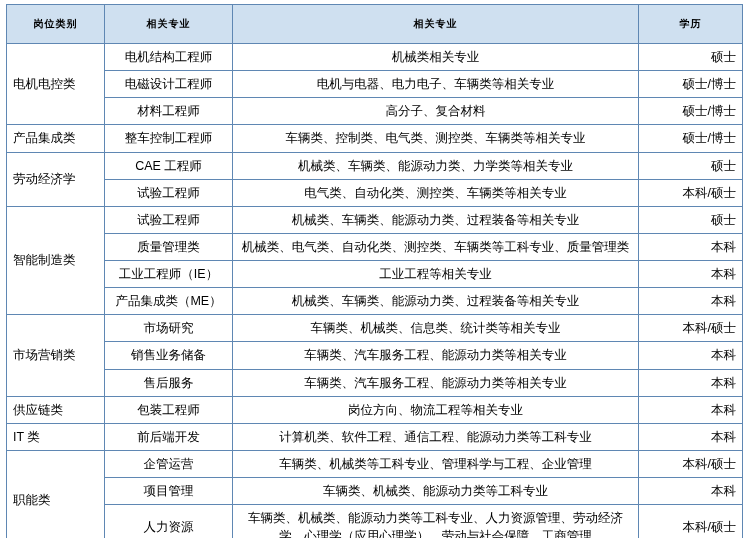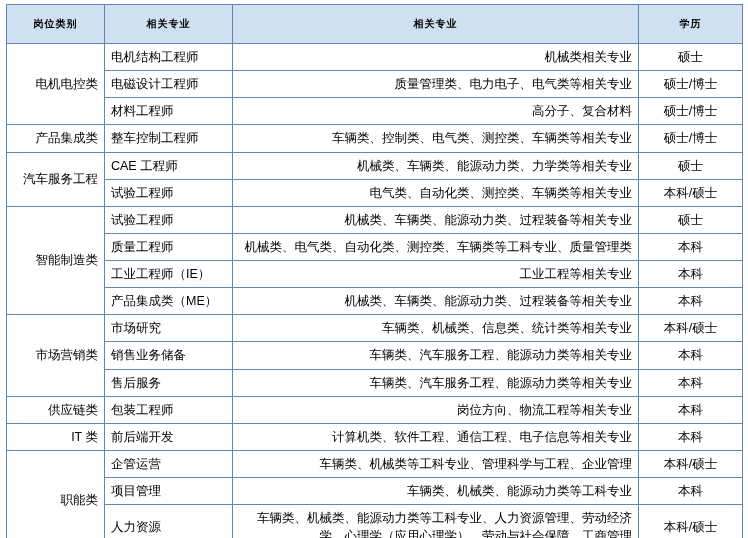--- a/index.html
+++ b/index.html
@@ -35,33 +35,33 @@
   }
   thead th {
     background: #cfe0f0;
     font-weight: bold;
     text-align: center;
     font-size: 10px;
     height: 30px;
     letter-spacing: 1px;
   }
   td.cat {
-    text-align: right;
+    text-align: left;
     font-size: 12.5px;
   }
   td.dir {
-    text-align: left;
+    text-align: center;
     padding-left: 10px;
   }
   td.major {
-    text-align: right;
+    text-align: center;
     padding-left: 8px;
   }
   td.edu {
-    text-align: center;
+    text-align: right;
     white-space: nowrap;
   }
   col.c-cat { width: 98px; }
   col.c-dir { width: 128px; }
   col.c-major { width: 406px; }
   col.c-edu { width: 104px; }
 </style>
 </head>
 <body>
 
@@ -84,56 +84,56 @@
     <tbody>
 
       <tr>
         <td class="cat" rowspan="3">电机电控类</td>
         <td class="dir">电机结构工程师</td>
         <td class="major">机械类相关专业</td>
         <td class="edu">硕士</td>
       </tr>
       <tr>
         <td class="dir">电磁设计工程师</td>
-        <td class="major">质量管理类、电力电子、电气类等相关专业</td>
+        <td class="major">电机与电器、电力电子、车辆类等相关专业</td>
         <td class="edu">硕士/博士</td>
       </tr>
       <tr>
         <td class="dir">材料工程师</td>
         <td class="major">高分子、复合材料</td>
         <td class="edu">硕士/博士</td>
       </tr>
 
       <tr>
         <td class="cat">产品集成类</td>
         <td class="dir">整车控制工程师</td>
         <td class="major">车辆类、控制类、电气类、测控类、车辆类等相关专业</td>
         <td class="edu">硕士/博士</td>
       </tr>
 
       <tr>
-        <td class="cat" rowspan="2">汽车服务工程</td>
+        <td class="cat" rowspan="2">劳动经济学</td>
         <td class="dir">CAE 工程师</td>
         <td class="major">机械类、车辆类、能源动力类、力学类等相关专业</td>
         <td class="edu">硕士</td>
       </tr>
       <tr>
         <td class="dir">试验工程师</td>
         <td class="major">电气类、自动化类、测控类、车辆类等相关专业</td>
         <td class="edu">本科/硕士</td>
       </tr>
 
       <tr>
         <td class="cat" rowspan="4">智能制造类</td>
         <td class="dir">试验工程师</td>
         <td class="major">机械类、车辆类、能源动力类、过程装备等相关专业</td>
         <td class="edu">硕士</td>
       </tr>
       <tr>
-        <td class="dir">质量工程师</td>
+        <td class="dir">质量管理类</td>
         <td class="major">机械类、电气类、自动化类、测控类、车辆类等工科专业、质量管理类</td>
         <td class="edu">本科</td>
       </tr>
       <tr>
         <td class="dir">工业工程师（IE）</td>
         <td class="major">工业工程等相关专业</td>
         <td class="edu">本科</td>
       </tr>
       <tr>
         <td class="dir">产品集成类（ME）</td>
@@ -161,21 +161,21 @@
       <tr>
         <td class="cat">供应链类</td>
         <td class="dir">包装工程师</td>
         <td class="major">岗位方向、物流工程等相关专业</td>
         <td class="edu">本科</td>
       </tr>
 
       <tr>
         <td class="cat">IT 类</td>
         <td class="dir">前后端开发</td>
-        <td class="major">计算机类、软件工程、通信工程、电子信息等相关专业</td>
+        <td class="major">计算机类、软件工程、通信工程、能源动力类等工科专业</td>
         <td class="edu">本科</td>
       </tr>
 
       <tr>
         <td class="cat" rowspan="3">职能类</td>
         <td class="dir">企管运营</td>
         <td class="major">车辆类、机械类等工科专业、管理科学与工程、企业管理</td>
         <td class="edu">本科/硕士</td>
       </tr>
       <tr>

